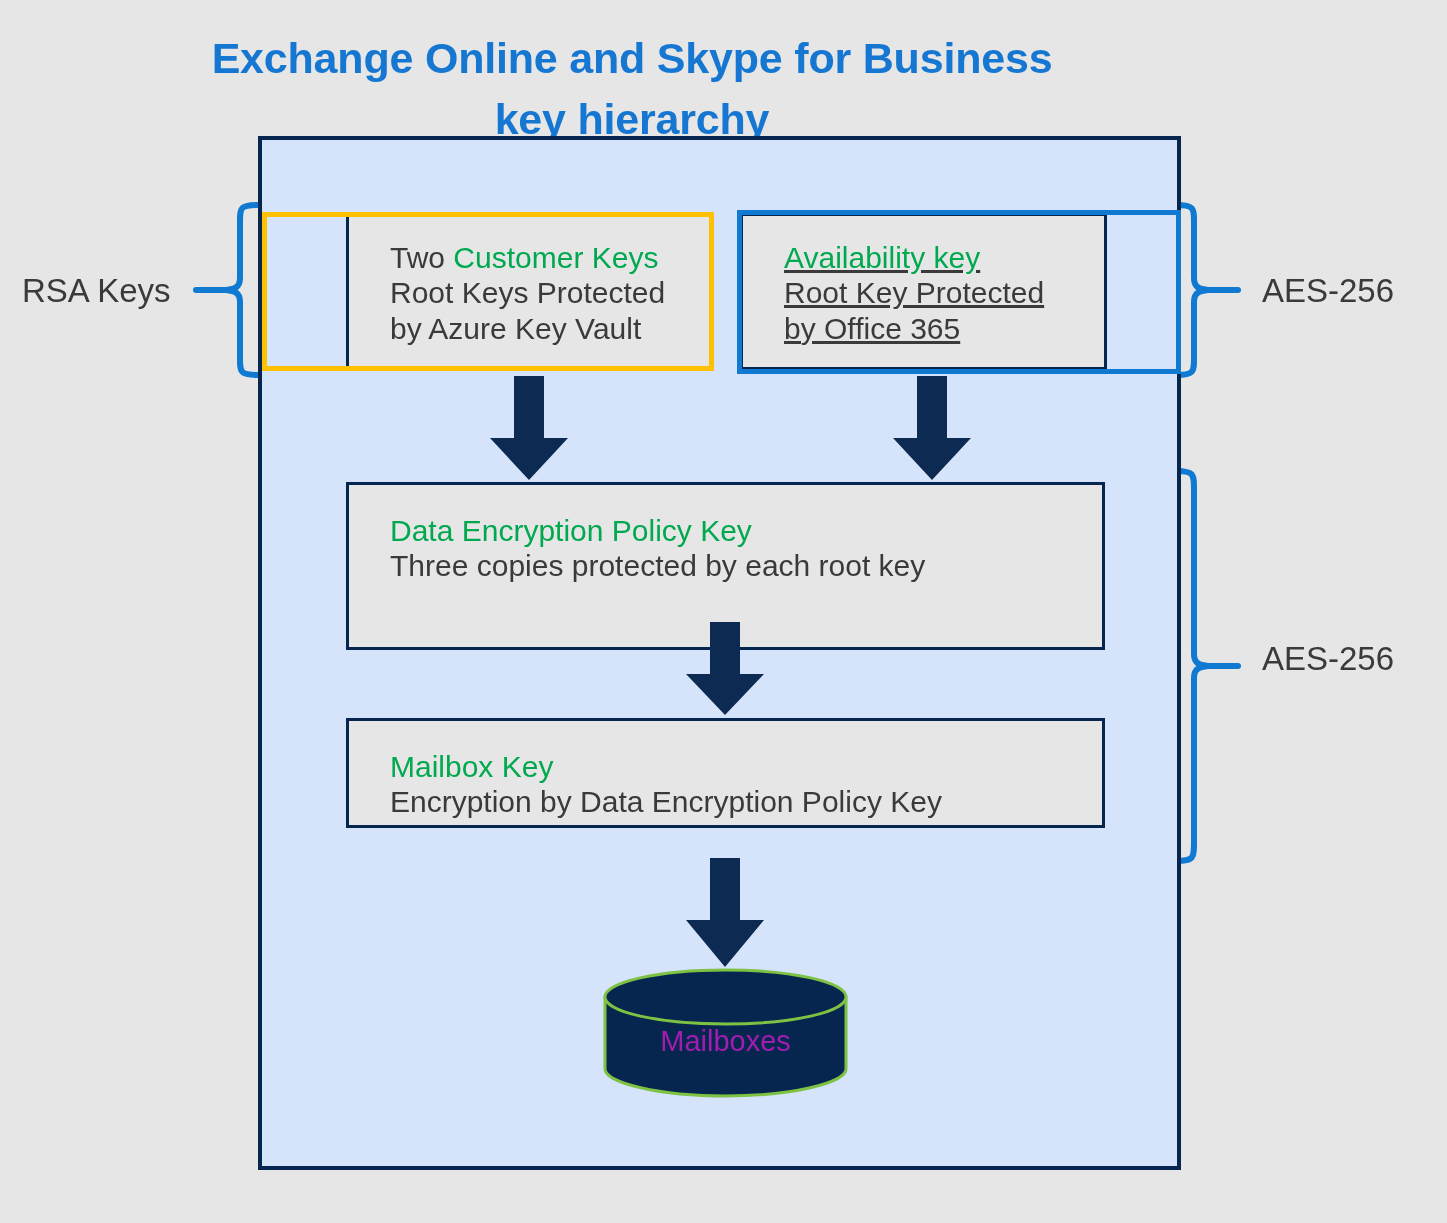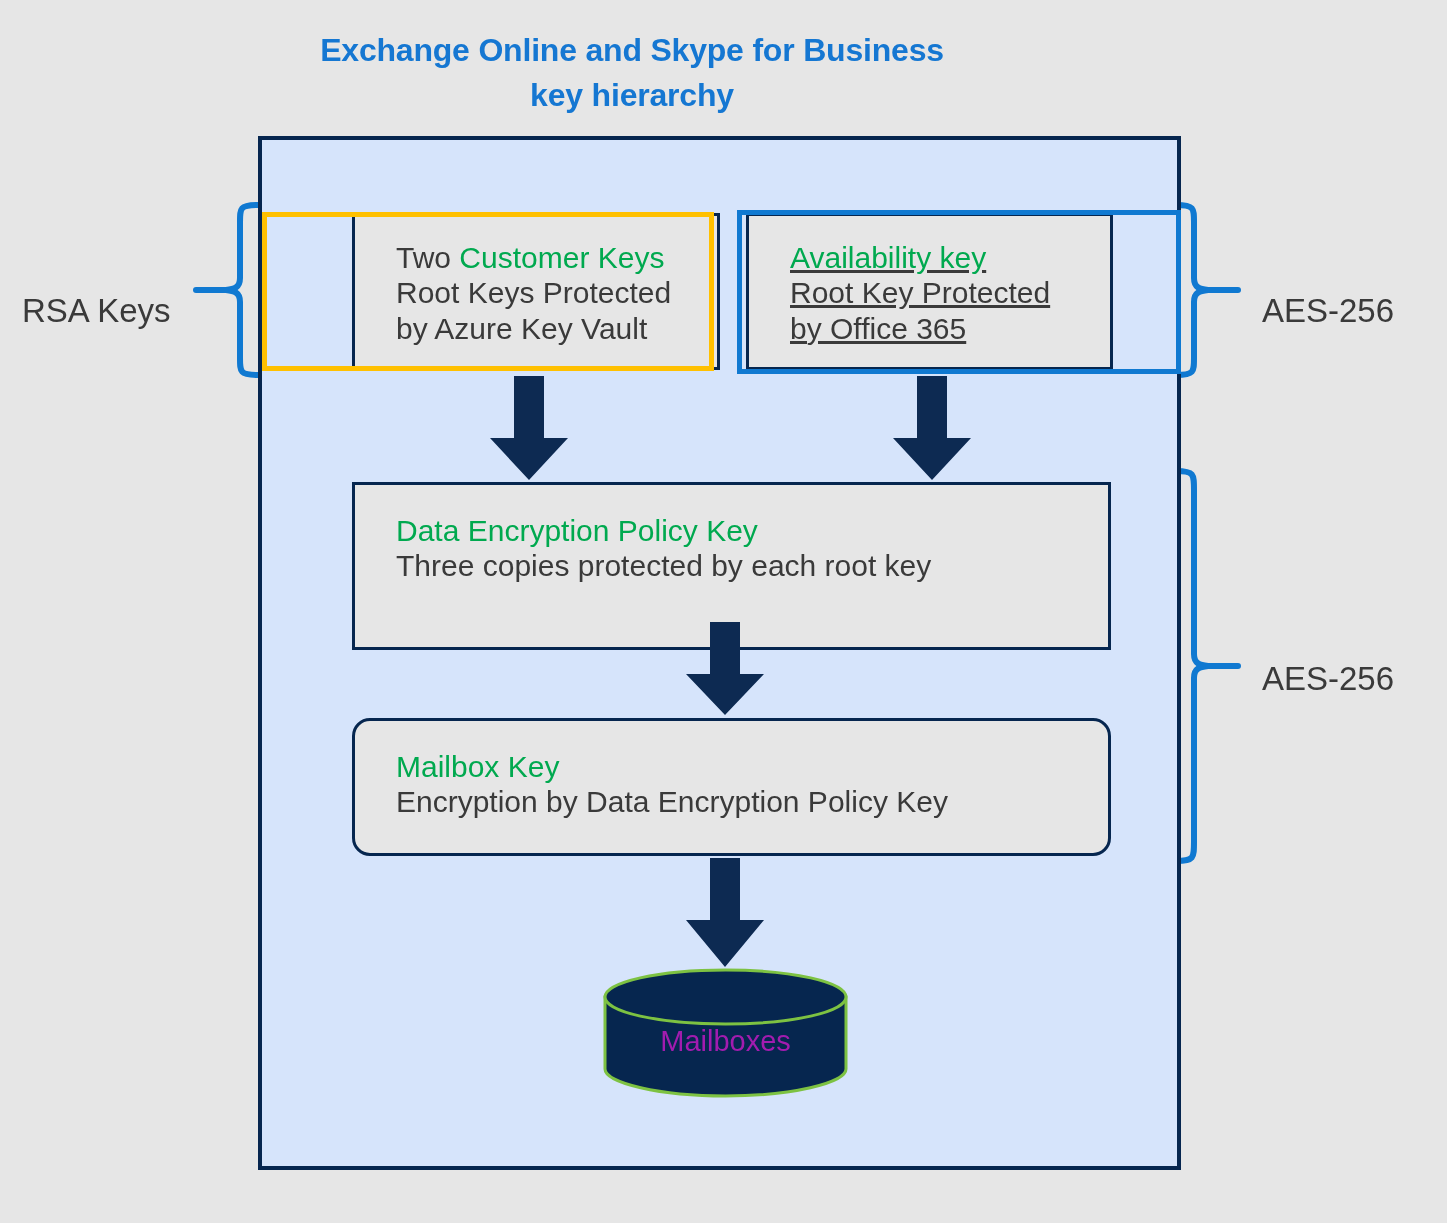--- a/index.html
+++ b/index.html
@@ -22,21 +22,21 @@
     inset: 0;
   }
 
   
   .diagram-title {
     position: absolute;
     left: 0;
     top: 28px;
     width: 1264px;
     text-align: center;
-    font-size: 32px;
+    font-size: 43px;
     font-weight: bold;
     line-height: 1.42;
     color: #1577d2;
     letter-spacing: -0.2px;
   }
   .diagram-title .t-line {
     display: block;
   }
 
   
@@ -51,21 +51,20 @@
     border: 4px solid #06264f;
   }
 
   
   .key-box {
     position: absolute;
     box-sizing: border-box;
     background: #e6e6e6;
     border: 3px solid #06264f;
     padding: 22px 0 0 28px;
-    margin-left: 6px;
   }
   .key-box .line {
     display: block;
     font-size: 30px;
     line-height: 1.175;
     color: #3a3a3a;
     white-space: nowrap;
   }
   .key-box .line.green {
     color: #00a94f;
@@ -126,24 +125,23 @@
     height: 168px;
     padding-top: 28px;
     padding-left: 41px;
   }
 
   
   #box-mailbox-key {
     left: 84px;
     top: 578px;
     width: 759px;
-    height: 138px;
+    height: 110px;
     padding-top: 28px;
     padding-left: 41px;
-    border-radius: 18px;
   }
 
   
   .arrow {
     position: absolute;
   }
 
   
   #cylinder-mailboxes {
     position: absolute;
@@ -162,21 +160,20 @@
     color: #a21caf;
     pointer-events: none;
   }
 
   
   .brace-label {
     position: absolute;
     font-size: 33px;
     color: #3a3a3a;
     white-space: nowrap;
-    margin-top: 20px;
   }
   #label-rsa-keys { left: 22px;  top: 272px; }
   #label-aes-top  { left: 1262px; top: 272px; }
   #label-aes-mid  { left: 1262px; top: 640px; }
 
   .brace-svg { position: absolute; }
 </style>
 </head>
 <body>
 

